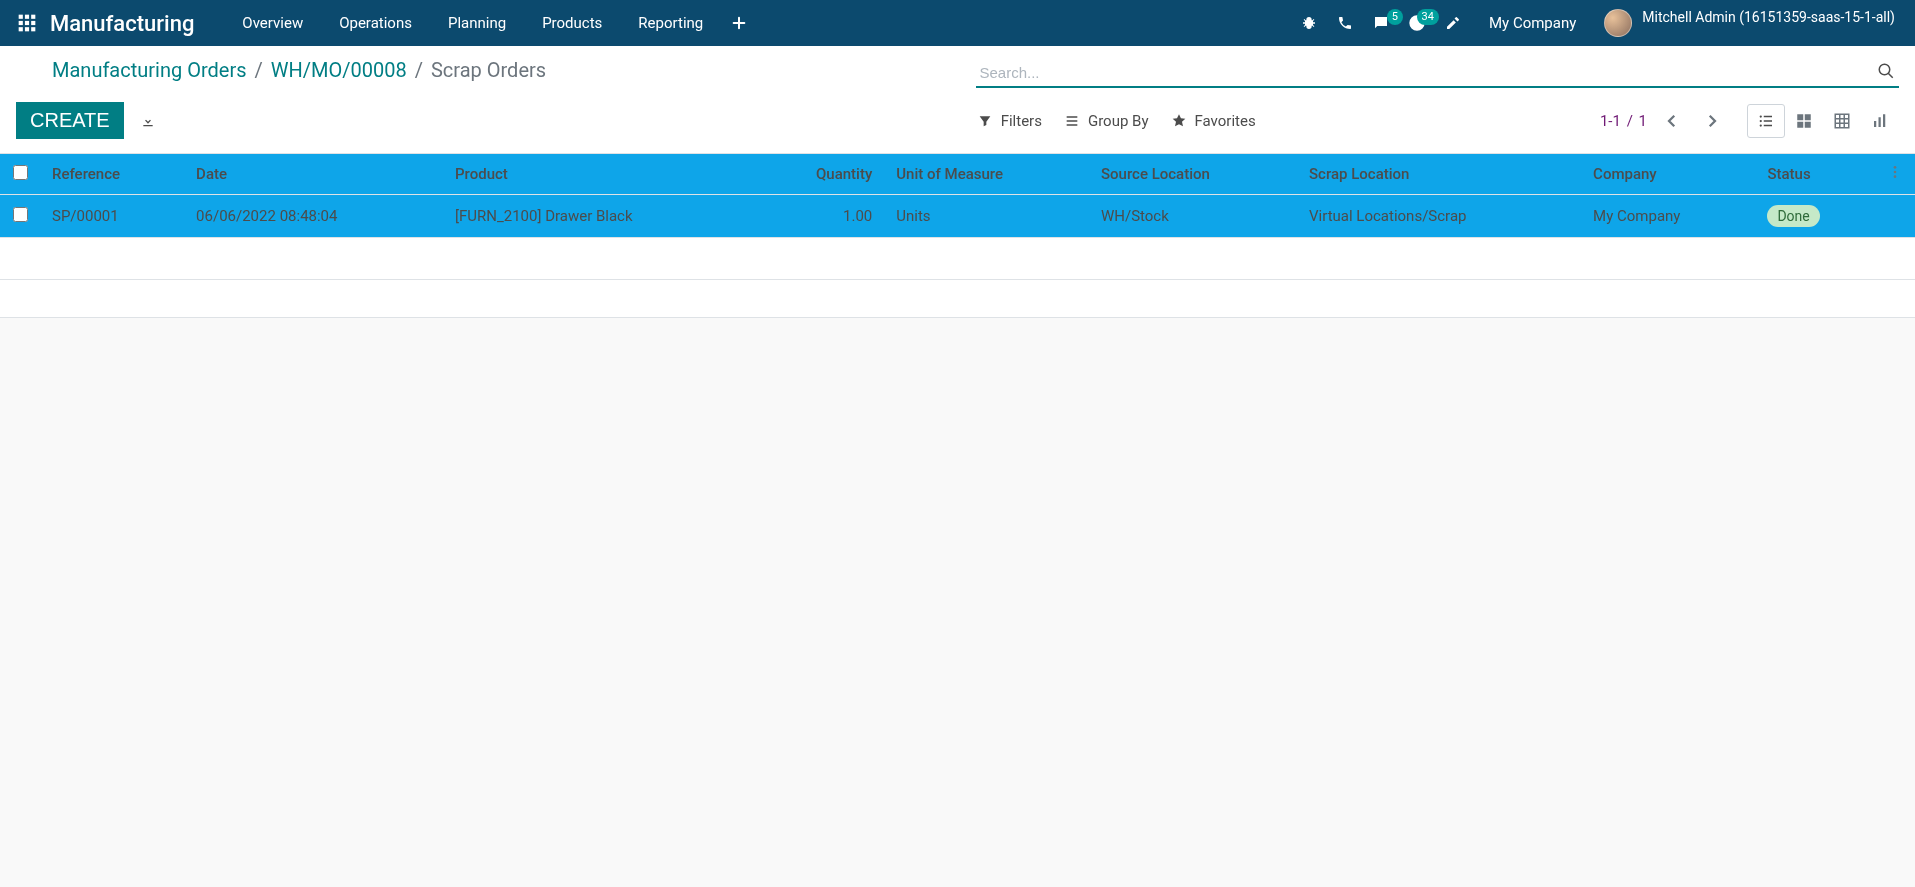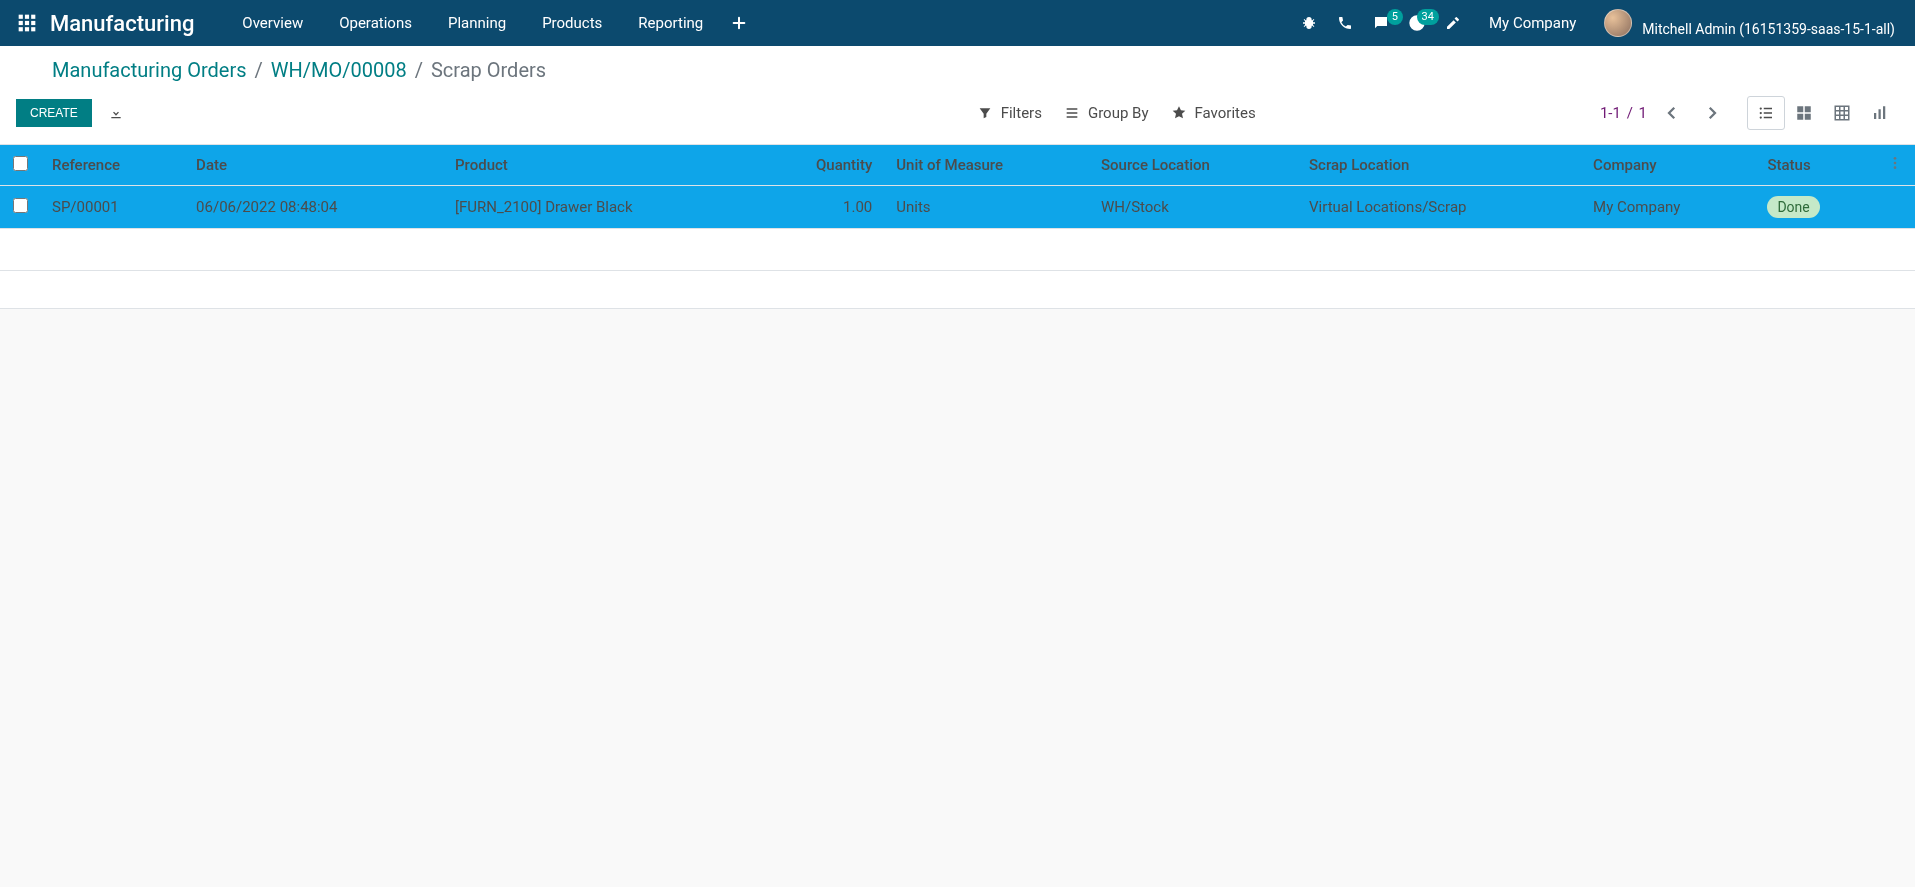--- a/index.html
+++ b/index.html
@@ -8,39 +8,39 @@
     
     .navbar { background: #0c4a6e; color: #fff; height: 46px; display: flex; align-items: center; padding: 0 10px; }
     .navbar .apps-icon { width: 34px; height: 34px; display: flex; align-items: center; justify-content: center; cursor: pointer; }
     .navbar .brand { color: #fff; font-size: 22px; font-weight: 500; margin-left: 6px; margin-right: 30px; cursor: pointer; }
     .navbar .nav-item { color: #fff; padding: 0 18px; font-size: 15px; cursor: pointer; line-height: 46px; }
     .navbar .spacer { flex: 1; }
     .navbar .icon-btn { width: 36px; height: 36px; display: flex; align-items: center; justify-content: center; cursor: pointer; position: relative; }
     .navbar .icon-btn svg { fill: #fff; }
     .badge-green { position: absolute; top: 4px; right: -4px; background: #00a09d; color: #fff; font-size: 11px; border-radius: 10px; padding: 1px 5px; line-height: 14px; min-width: 16px; text-align: center; }
     .navbar .company { color: #fff; padding: 0 18px; font-size: 15px; cursor: pointer; }
-    .navbar .user { display: flex; align-items: flex-end; gap: 10px; padding: 0 10px; cursor: pointer; }
+    .navbar .user { display: flex; align-items: flex-start; gap: 10px; padding: 0 10px; cursor: pointer; }
     .navbar .avatar { width: 28px; height: 28px; border-radius: 50%; background: radial-gradient(circle at 30% 30%, #e8c19a, #8a6d5d); display: inline-block; border: 1px solid rgba(255,255,255,0.4); }
 
     
     .control-panel { background: #fff; padding: 12px 16px 14px; border-bottom: 1px solid #dee2e6; }
     .cp-top { display: flex; align-items: flex-start; margin-left: 36px; }
     .breadcrumbs { font-size: 20px; display: flex; align-items: center; gap: 8px; flex-wrap: wrap; }
     .breadcrumbs .link { color: #017e84; cursor: pointer; }
     .breadcrumbs .sep { color: #6c757d; }
     .breadcrumbs .active { color: #6c757d; }
     .cp-top .spacer { flex: 1; }
     .search-box { flex: 0 0 50%; position: relative; border-bottom: 2px solid #017e84; height: 30px; display: flex; align-items: center; }
     .search-box input { border: none; outline: none; width: 100%; font-size: 15px; padding: 4px 28px 4px 4px; background: transparent; }
     .search-box input::placeholder { color: #adb5bd; }
     .search-box .search-icon { position: absolute; right: 4px; top: 4px; cursor: pointer; }
 
     .cp-bottom { display: flex; align-items: center; margin-top: 14px; }
     .cp-left { display: flex; align-items: center; gap: 12px; }
-    .btn-primary { background: #017e84; color: #fff; border: none; text-transform: uppercase; font-weight: 500; padding: 7px 14px; font-size: 12px; cursor: pointer; }
+    .btn-primary { background: #017e84; color: #fff; border: none; text-transform: uppercase; font-weight: 500; padding: 7px 14px; font-size: 20px; cursor: pointer; }
     .icon-action { width: 24px; color: #4c4c4c; cursor: pointer; display: flex; align-items: center; justify-content: center; }
     .cp-center { flex: 0 0 auto; margin-left: auto; display: flex; gap: 22px; align-items: center; }
     .cp-filter-btn { display: inline-flex; align-items: center; gap: 8px; cursor: pointer; font-size: 15px; color: #4c4c4c; }
     .cp-right { display: flex; align-items: center; gap: 0; margin-left: auto; }
     .pager { display: flex; align-items: center; gap: 10px; margin-right: 20px; color: #701a75; }
     .pager .pager-value { font-size: 15px; }
     .pager .arrow-btn { width: 30px; height: 30px; display:flex; align-items:center; justify-content:center; cursor:pointer; color:#6c757d; }
     .view-switcher { display: flex; }
     .view-btn { width: 38px; height: 34px; display: flex; align-items: center; justify-content: center; cursor: pointer; border: 1px solid transparent; color: #6c757d; }
     .view-btn.active { border-color: #ced4da; border-radius: 3px; color: #4c4c4c; }
@@ -130,20 +130,29 @@
 <div class="control-panel">
   <div class="cp-top">
     <div class="breadcrumbs">
       <span class="link">Manufacturing Orders</span>
       <span class="sep">/</span>
       <span class="link">WH/MO/00008</span>
       <span class="sep">/</span>
       <span class="active">Scrap Orders</span>
     </div>
     <div class="spacer"></div>
+    <div class="search-box">
+      <input type="text" placeholder="Search..." style="">
+      <span class="search-icon">
+        <svg viewBox="0 0 24 24" width="18" height="18" fill="none" stroke="#4c4c4c" stroke-width="2">
+            <circle cx="10" cy="10" r="7"></circle>
+            <path d="M21 21l-6-6"></path>
+          </svg>
+      </span>
+    </div>
   </div>
 
   <div class="cp-bottom">
     <div class="cp-left">
       <button class="btn-primary">CREATE</button>
       <span class="icon-action">
         <svg viewBox="0 0 24 24" width="16" height="16" fill="#4c4c4c">
             <path d="M12 3v10l-3-3-1.4 1.4L12 16l4.4-4.6L15 10l-3 3V3h-0zM5 18h14v2H5z"></path>
           </svg>
       </span>

